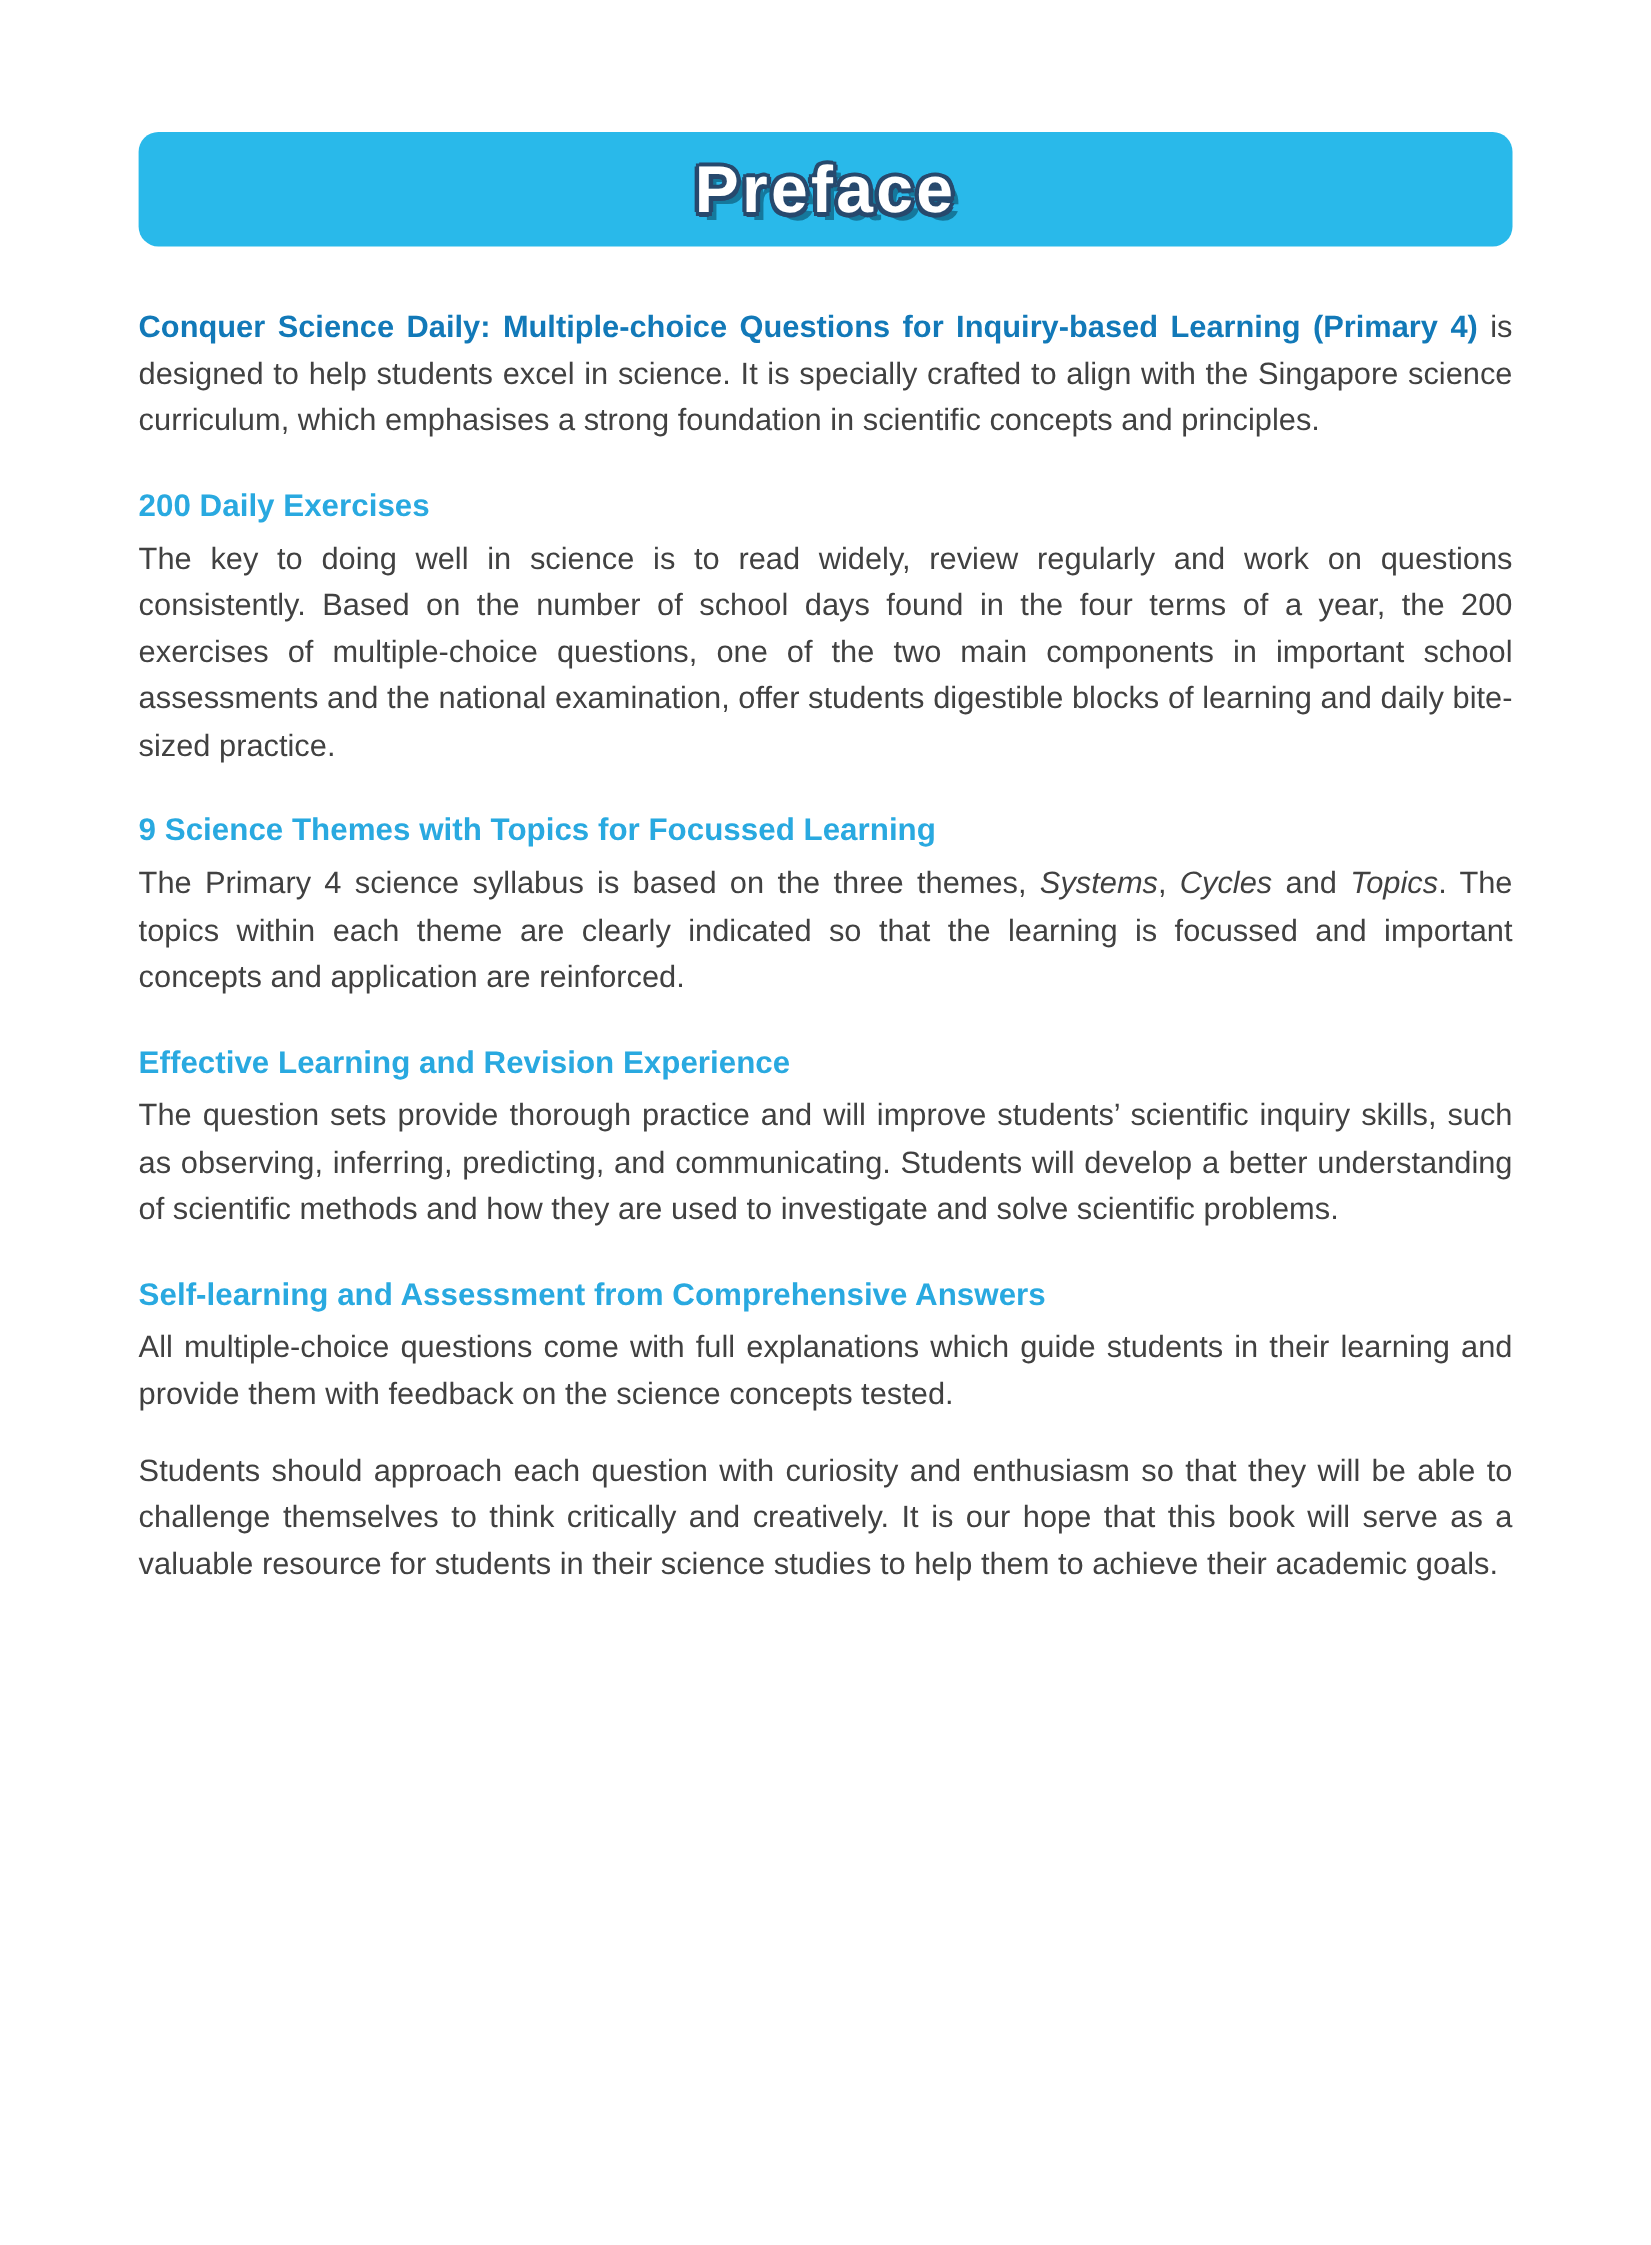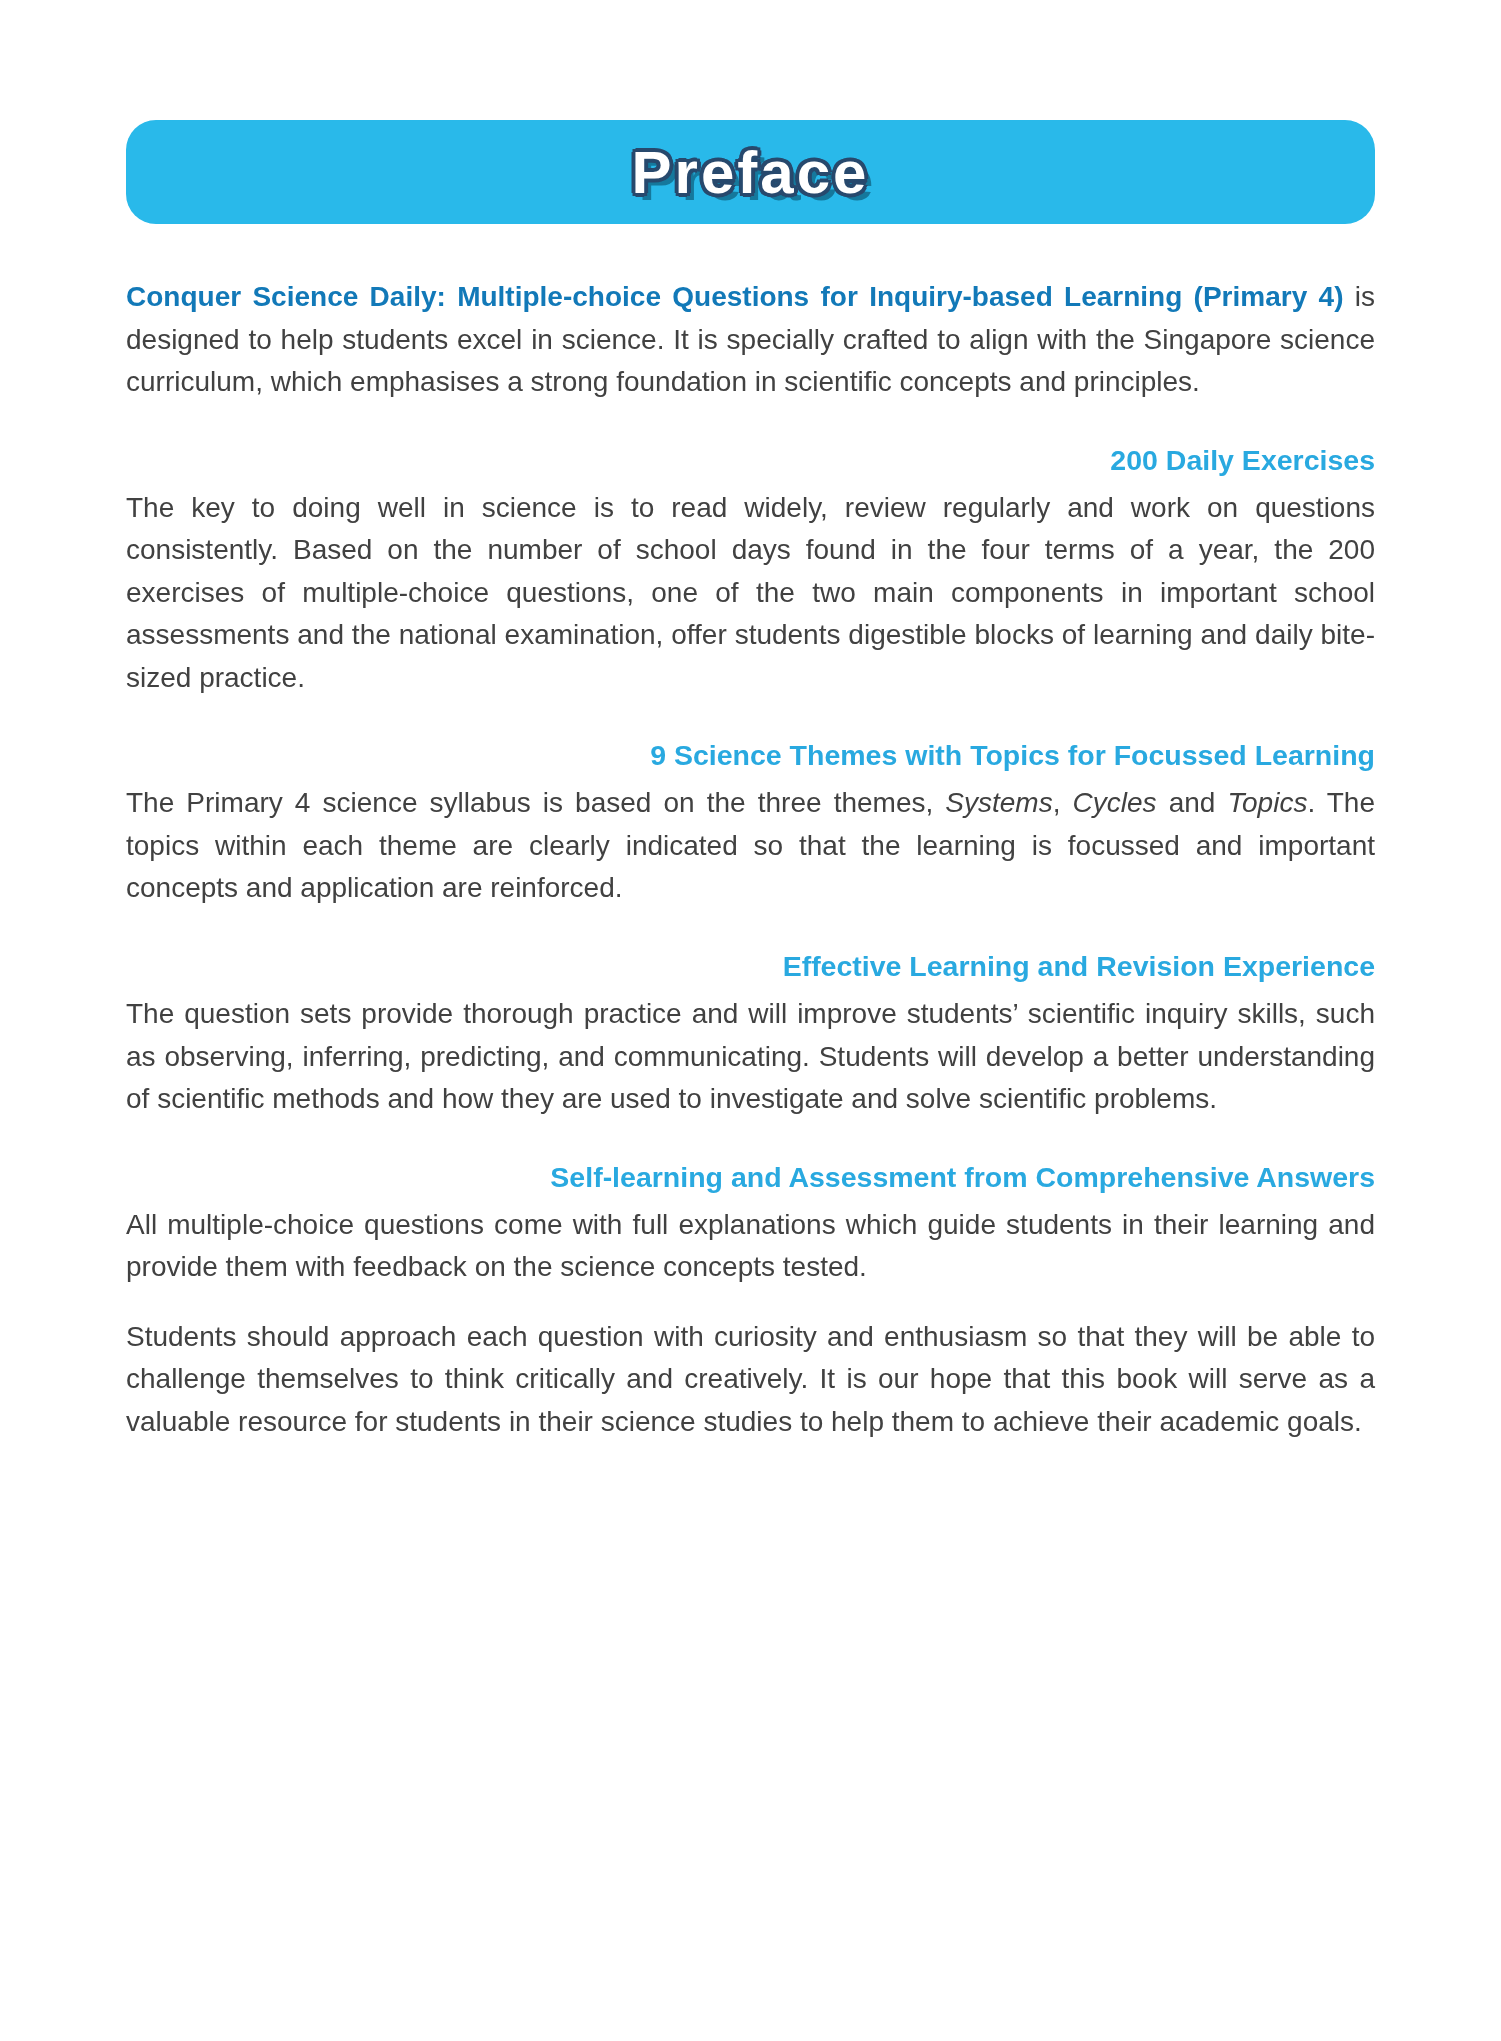--- a/index.html
+++ b/index.html
@@ -16,21 +16,21 @@
     min-height:2041px;
     font-family:"Liberation Sans","DejaVu Sans",sans-serif;
     color:var(--body-text);
     position:relative;
   }
   .page{
     padding:120px 126px 0 126px;
   }
   .banner{
     background:var(--banner-bg);
-    border-radius:30px;
+    border-radius:18px;
     height:104px;
     display:flex;
     align-items:center;
     justify-content:center;
     margin-bottom:52px;
   }
   .banner-title{
     font-size:60px;
     font-weight:800;
     letter-spacing:3px;
@@ -57,21 +57,21 @@
     font-weight:bold;
   }
   section{
     margin-top:40px;
   }
   h2.section-heading{
     color:var(--section-heading);
     font-size:28.5px;
     font-weight:bold;
     margin-bottom:10px;
-    text-align:right;
+    text-align:left;
   }
   em{font-style:italic;}
 </style>
 </head>
 <body>
 
 <div class="page">
 
   <div class="banner">
     <span class="banner-title">Preface</span>

